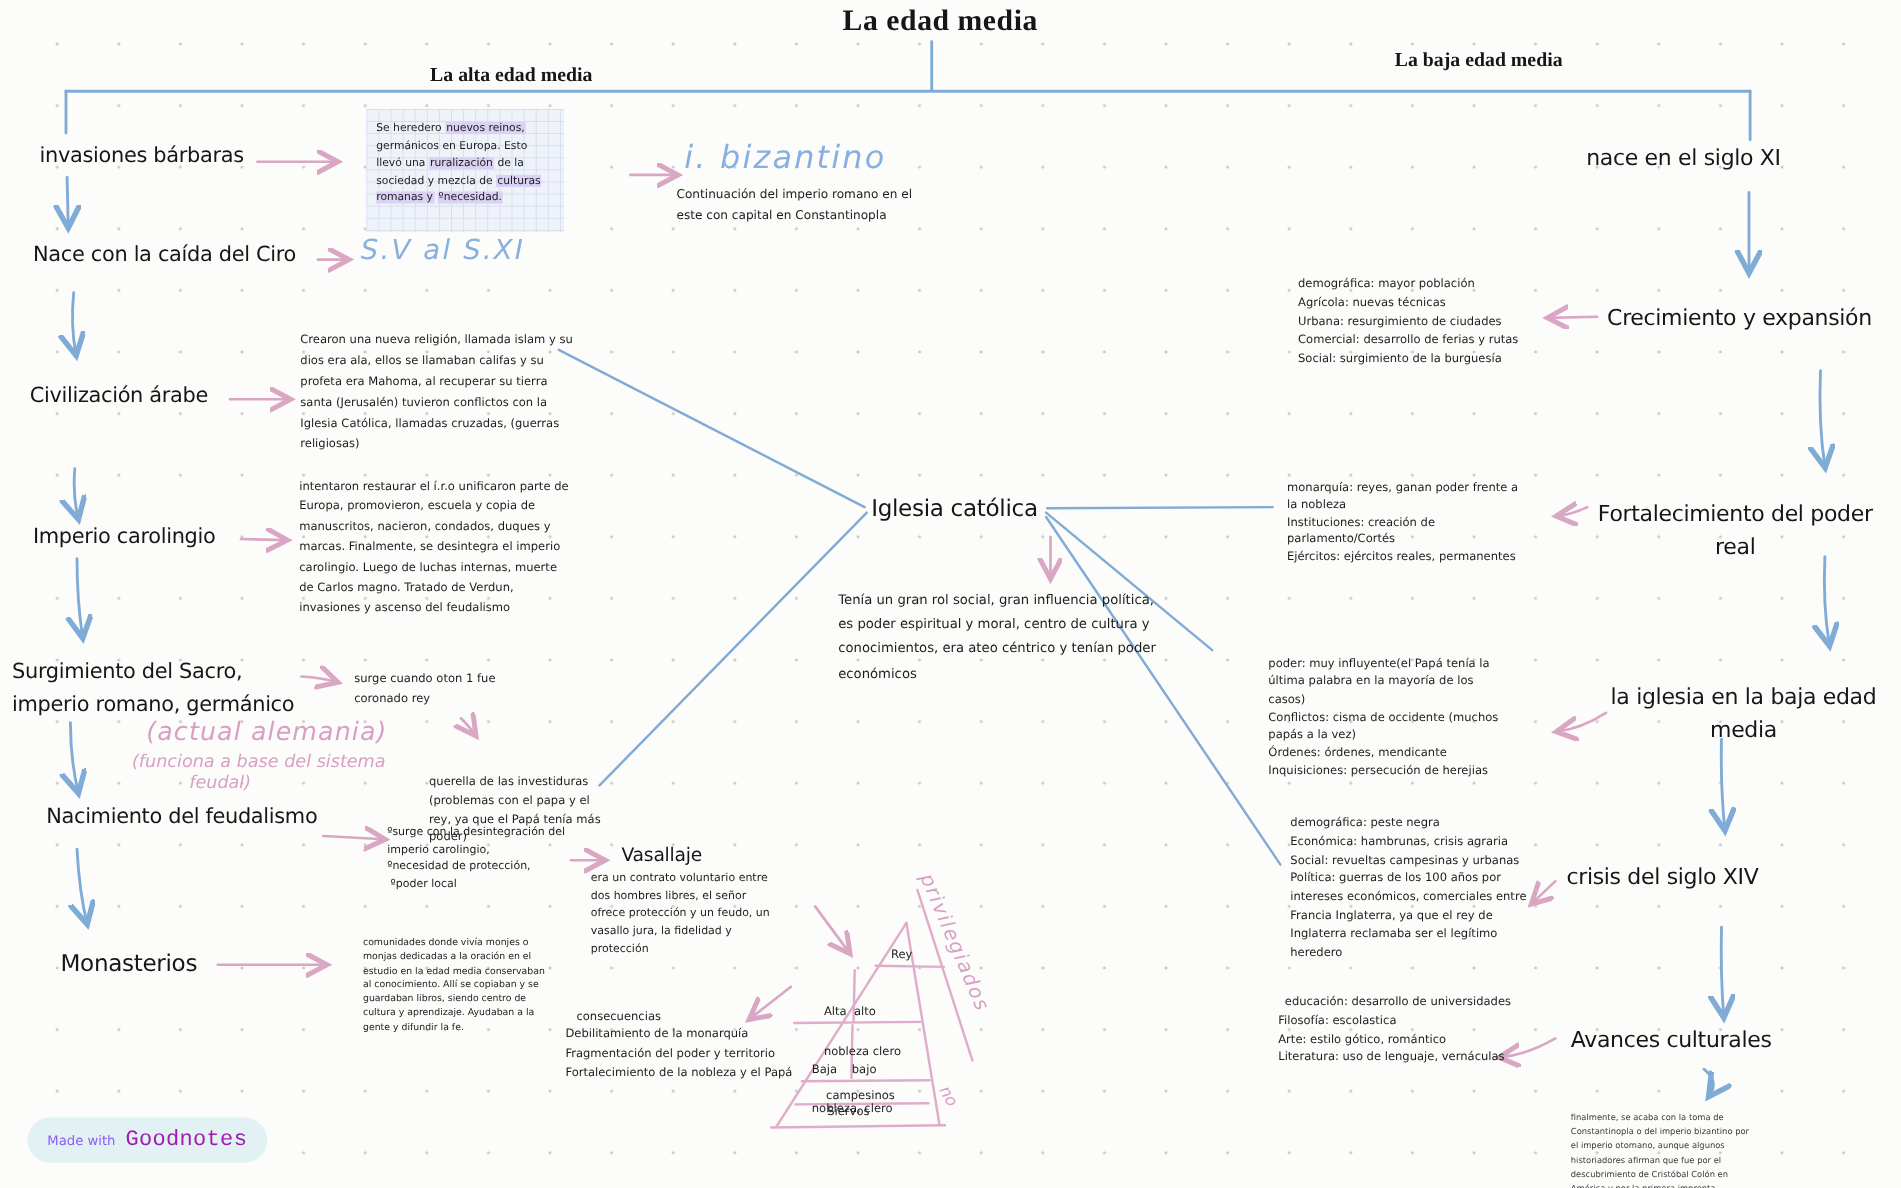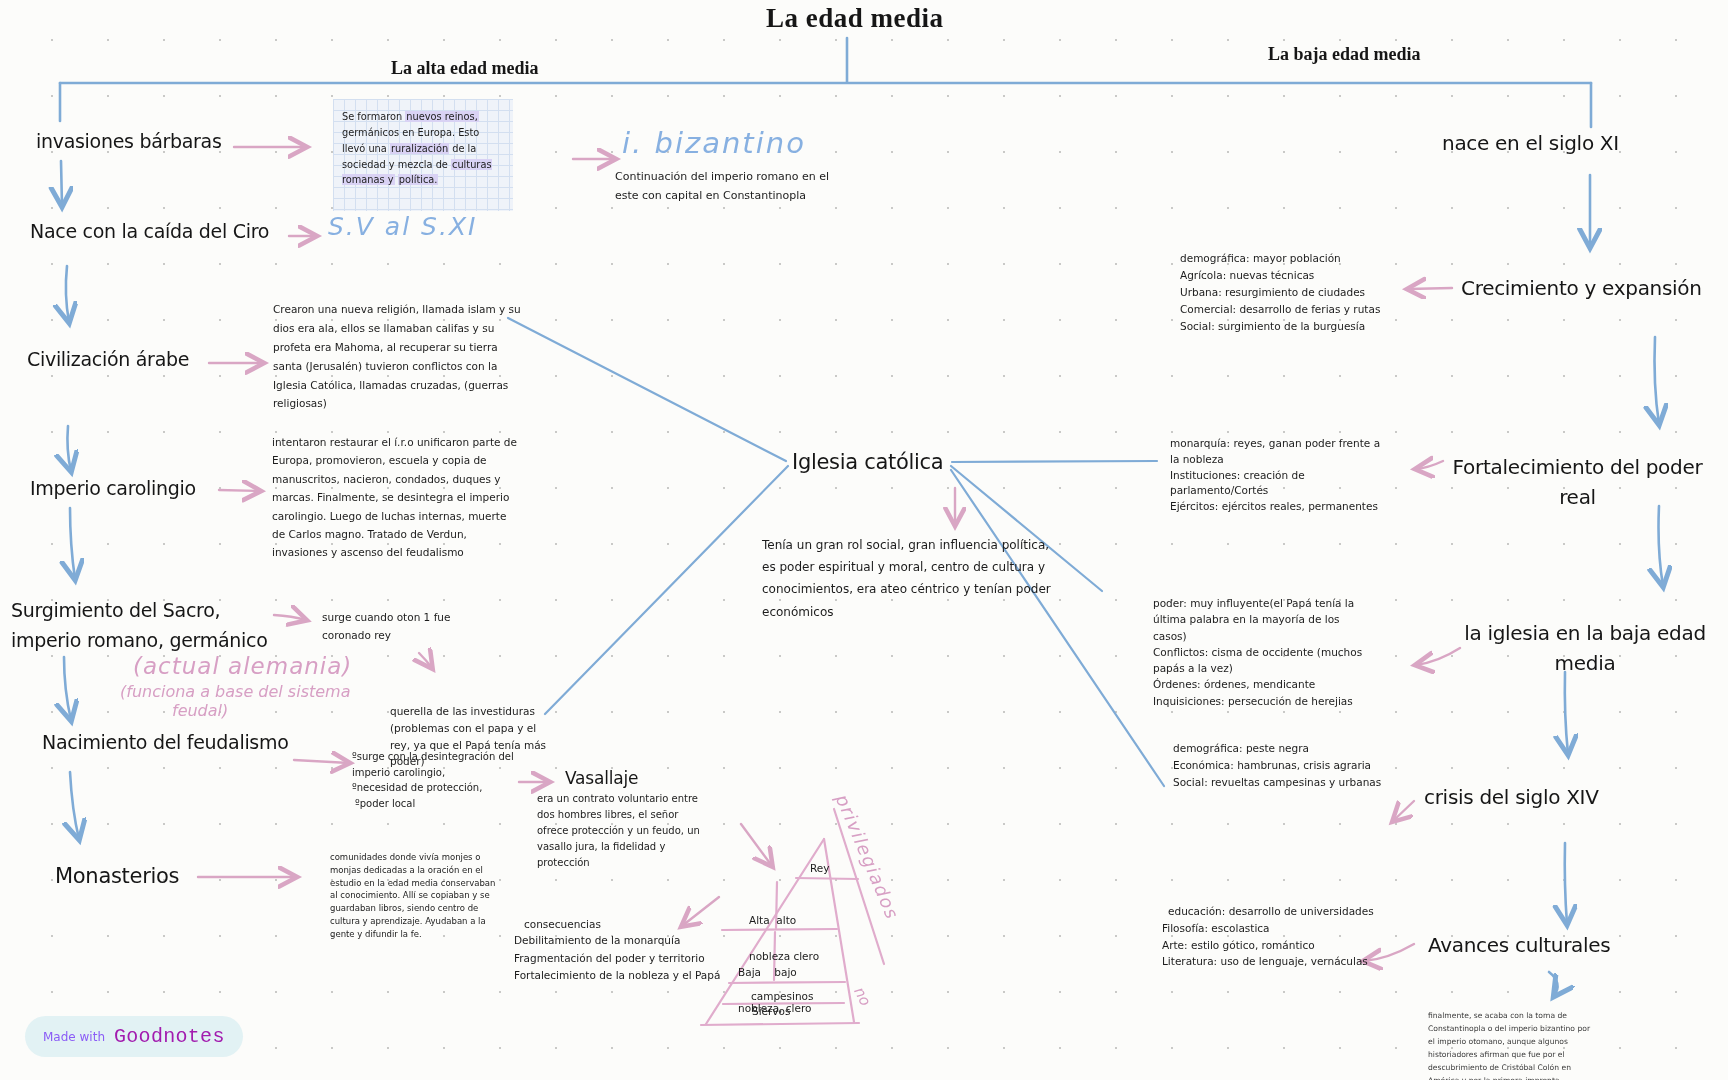--- a/index.html
+++ b/index.html
@@ -131,21 +131,21 @@
     <div>Surgimiento del Sacro,</div>
     <div>imperio romano, germánico</div>
   </div>
   <div class="abs hand-pink" style="left:133px;top:653px;font-size:23px;letter-spacing:1px;">(actual alemania)</div>
   <div class="abs hand-pink" style="left:120px;top:682px;font-size:16px;">(funciona a base del sistema</div>
   <div class="abs hand-pink" style="left:172px;top:701px;font-size:16px;">feudal)</div>
   <div class="abs h-left" style="left:42px;top:731px;">Nacimiento del feudalismo</div>
   <div class="abs h-left" style="left:55px;top:864px;font-size:21px;">Monasterios</div>
 
   <div class="abs gridnote" style="left:333px;top:99px;width:180px;height:112px;">
-    <div class="note" style="font-size:9.8px;line-height:1.62;"><span>Se formaron </span><mark>nuevos reinos,</mark><span> germánicos en Europa. Esto llevó una </span><mark>ruralización</mark><span> de la sociedad y mezcla de </span><mark>culturas romanas y</mark><span> </span><mark>política.</mark></div>
+    <div class="note" style="font-size:9.8px;line-height:1.62;"><span>Se heredero </span><mark>nuevos reinos,</mark><span> germánicos en Europa. Esto llevó una </span><mark>ruralización</mark><span> de la sociedad y mezcla de </span><mark>culturas romanas y</mark><span> </span><mark>ºnecesidad.</mark></div>
   </div>
 
   <div class="abs hand-blue" style="left:622px;top:126px;font-size:29px;letter-spacing:2px;">i. bizantino</div>
   <div class="abs note" style="left:615px;top:168px;width:235px;font-size:11px;line-height:1.7;">Continuación del imperio romano en el este con capital en Constantinopla</div>
 
   <div class="abs note" style="left:272px;top:433px;width:250px;font-size:10.5px;line-height:1.75;">intentaron restaurar el í.r.o unificaron parte de Europa, promovieron, escuela y copia de manuscritos, nacieron, condados, duques y marcas. Finalmente, se desintegra el imperio carolingio. Luego de luchas internas, muerte de Carlos magno. Tratado de Verdun, invasiones y ascenso del feudalismo</div>
   <div class="abs note" style="left:273px;top:300px;width:255px;font-size:10.5px;line-height:1.8;">Crearon una nueva religión, llamada islam y su dios era ala, ellos se llamaban califas y su profeta era Mahoma, al recuperar su tierra santa (Jerusalén) tuvieron conflictos con la Iglesia Católica, llamadas cruzadas, (guerras religiosas)</div>
   <div class="abs note" style="left:322px;top:609px;width:135px;font-size:10.5px;line-height:1.7;">surge cuando oton 1 fue coronado rey</div>
   <div class="abs note" style="left:390px;top:671px;width:160px;font-size:10.5px;line-height:1.6;margin-top:32px;">querella de las investiduras (problemas con el papa y el rey, ya que el Papá tenía más poder)</div>
   <div class="abs note" style="left:352px;top:749px;width:178px;font-size:10px;line-height:1.55;">
@@ -211,20 +211,21 @@
   <div class="abs note" style="left:1153px;top:595px;width:222px;font-size:10.5px;line-height:1.55;">
     <div>poder: muy influyente(el Papá  tenía la última palabra en la mayoría de los casos)</div>
     <div>Conflictos: cisma de occidente (muchos papás a la vez)</div>
     <div>Órdenes: órdenes, mendicante</div>
     <div>Inquisiciones: persecución de herejias</div>
   </div>
   <div class="abs note" style="left:1173px;top:740px;width:225px;font-size:10.5px;line-height:1.6;">
     <div>demográfica: peste negra</div>
     <div>Económica: hambrunas, crisis agraria</div>
     <div>Social: revueltas campesinas y urbanas</div>
+    <div>Política: guerras de los 100 años  por intereses económicos, comerciales entre Francia Inglaterra, ya que el rey de Inglaterra reclamaba ser el legítimo heredero</div>
   </div>
   <div class="abs note" style="left:1162px;top:903px;width:225px;font-size:10.5px;line-height:1.6;">
     <div style="padding-left:6px;">educación: desarrollo de universidades</div>
     <div>Filosofía: escolastica</div>
     <div>Arte: estilo gótico, romántico</div>
     <div>Literatura: uso de lenguaje, vernáculas</div>
   </div>
   <div class="abs note" style="left:1428px;top:1010px;width:165px;font-size:7.6px;line-height:1.7;color:#3a3a3a;">finalmente, se acaba con la toma de Constantinopla o del imperio bizantino por el imperio otomano, aunque algunos historiadores afirman que fue por el descubrimiento de Cristóbal Colón en América y por la primera imprenta</div>
 
   <div class="abs badge" style="left:25px;top:1016px;">

